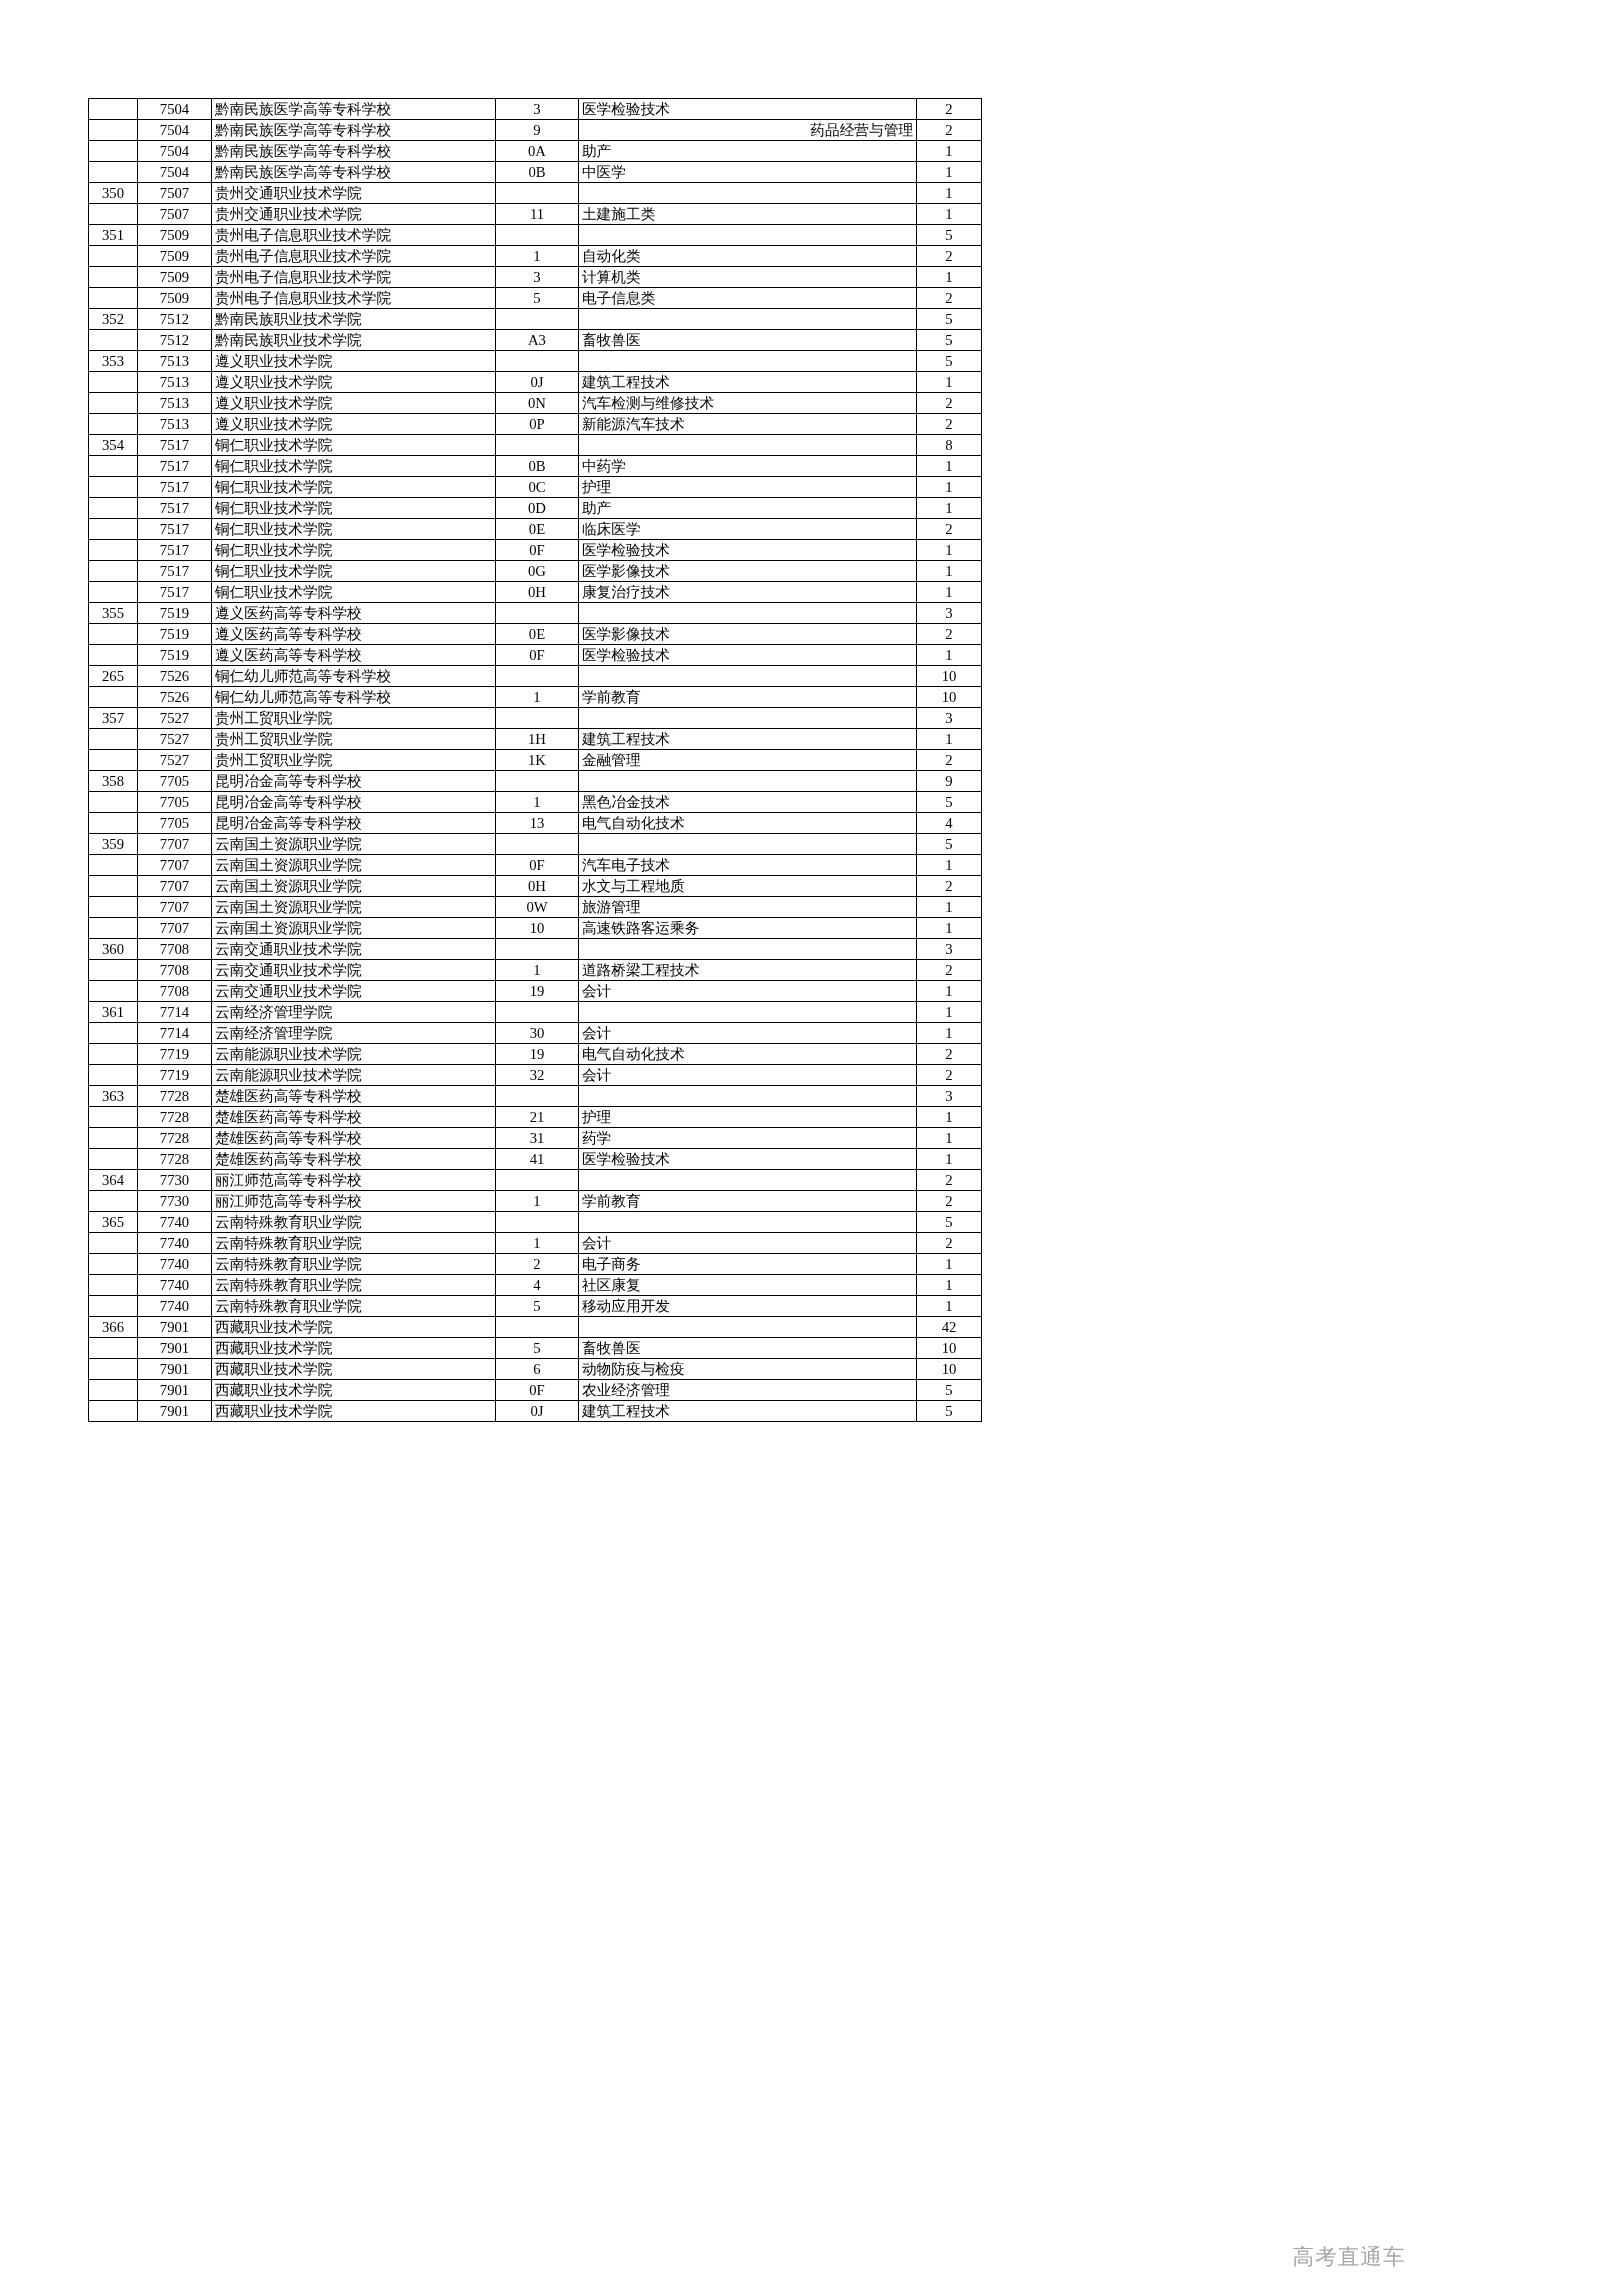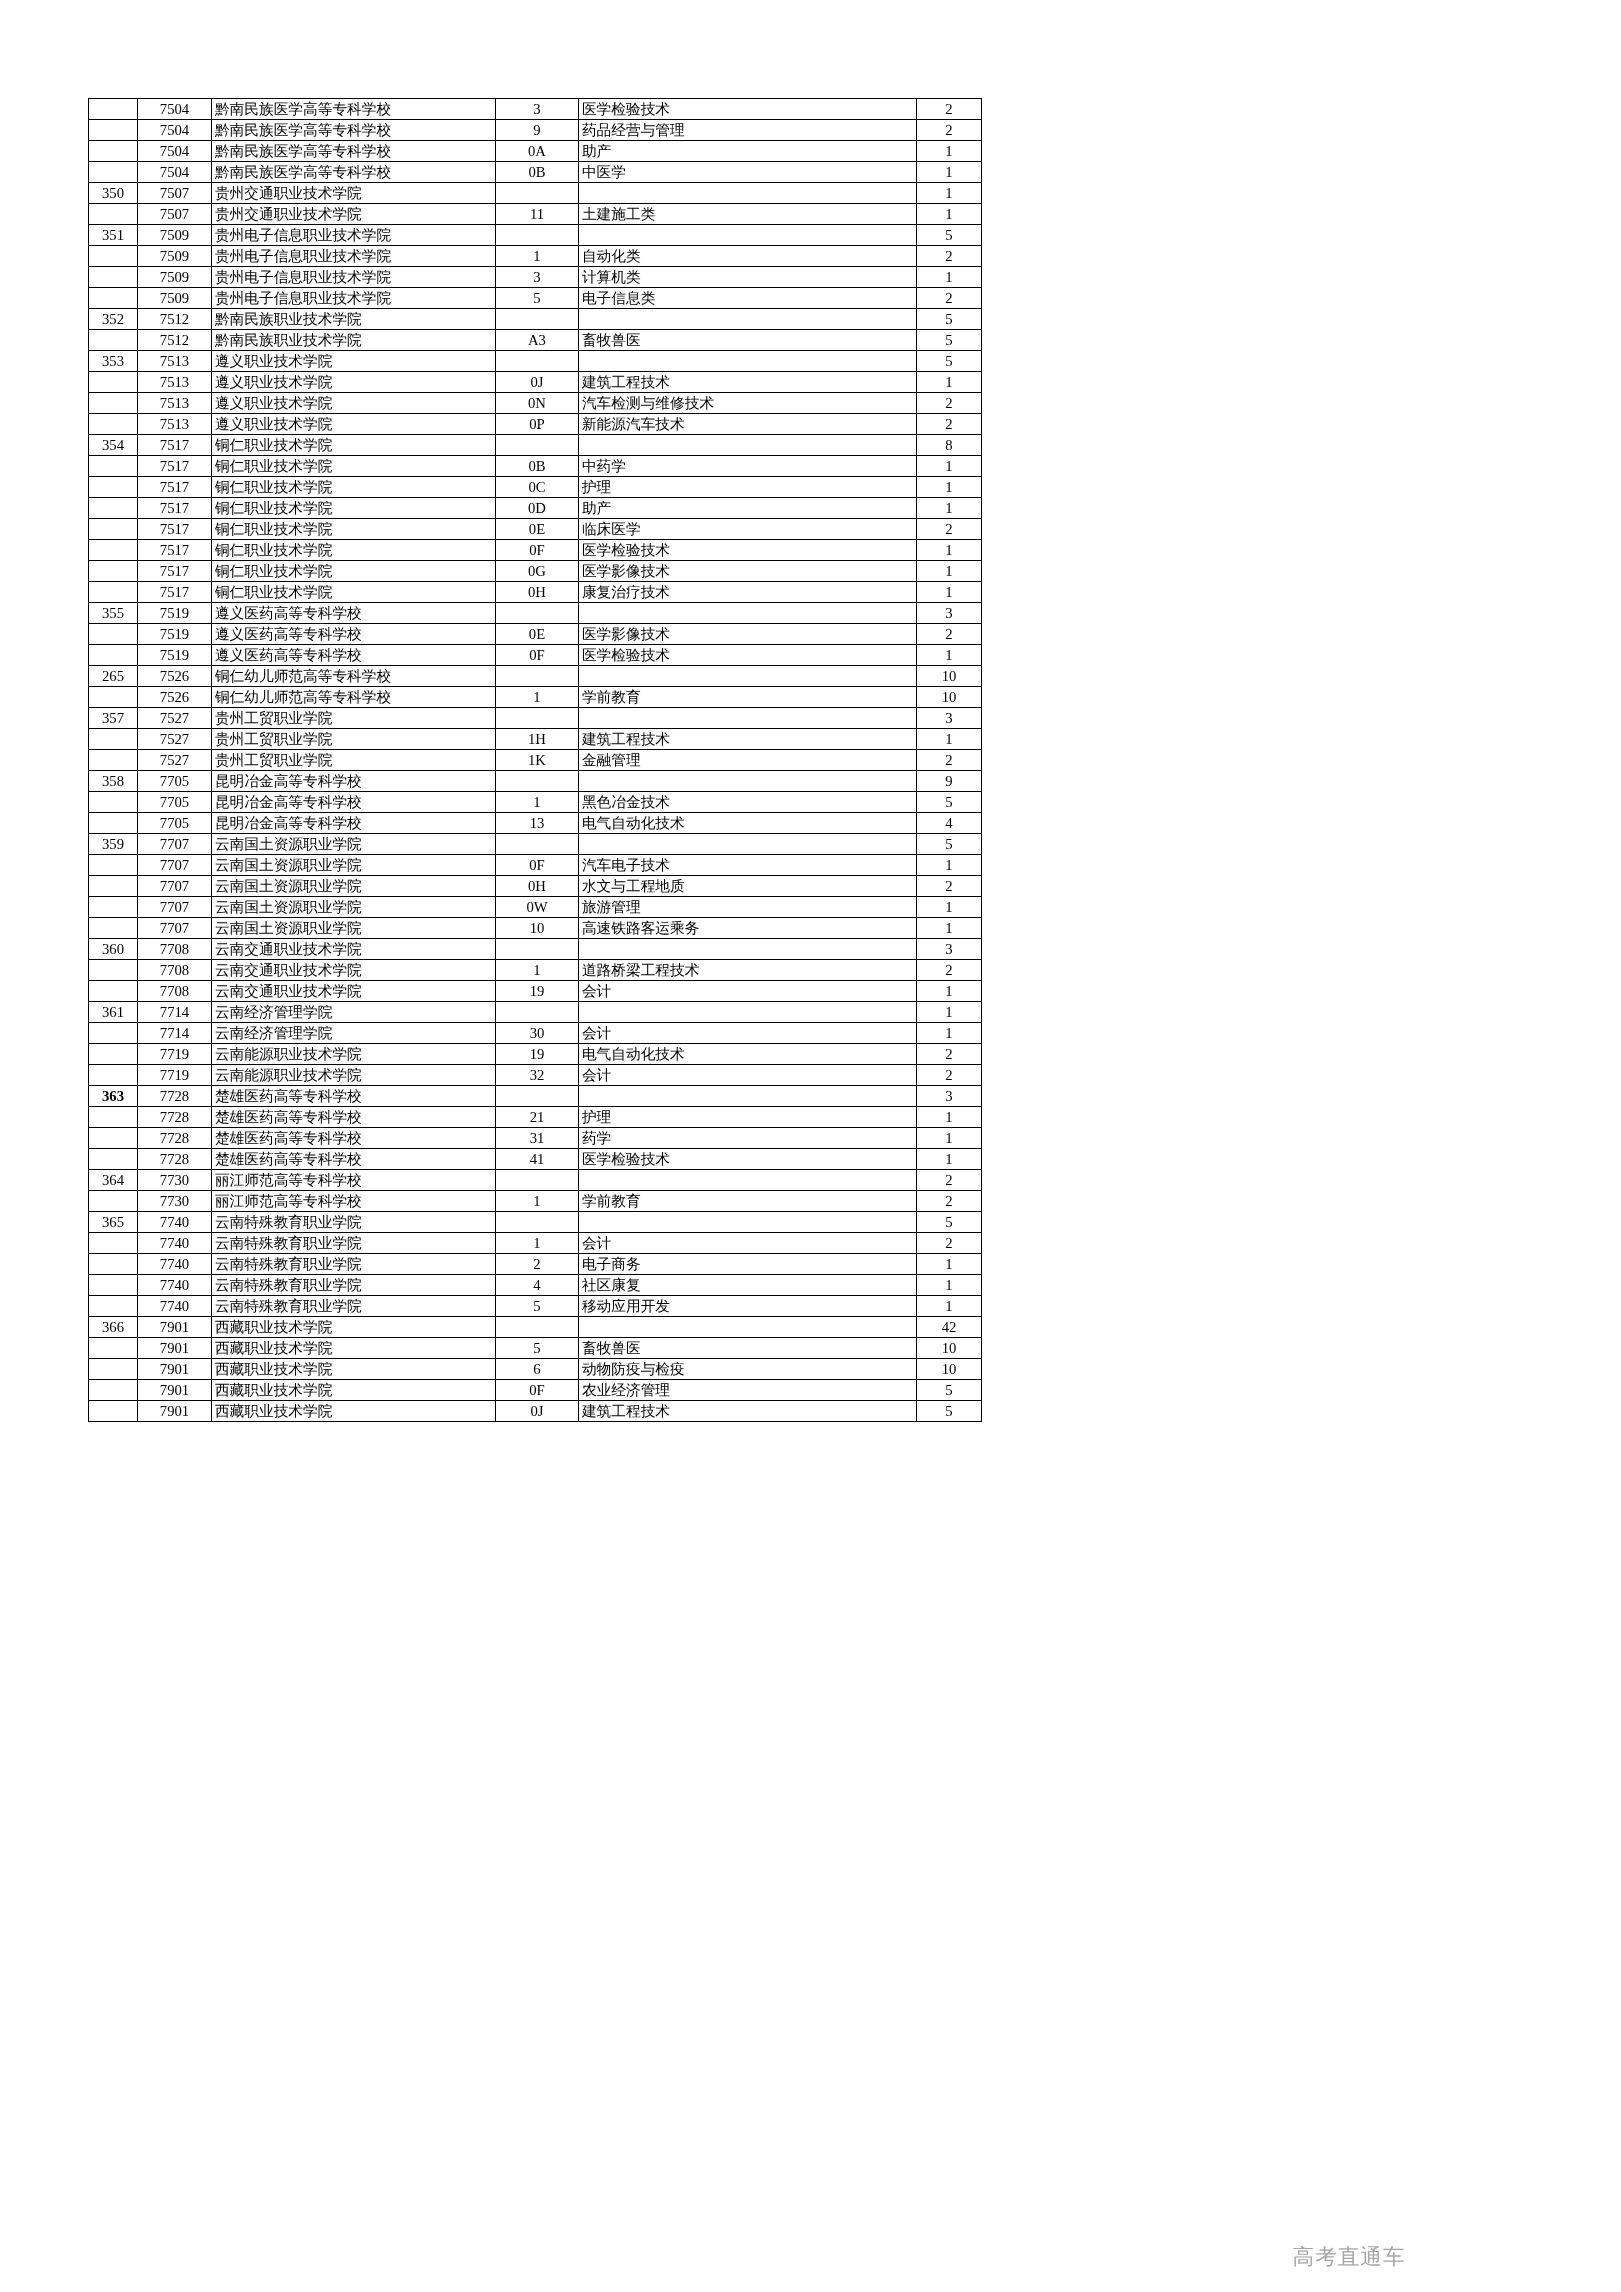--- a/index.html
+++ b/index.html
@@ -65,21 +65,21 @@
           <td style="text-align: left;">黔南民族医学高等专科学校</td>
           <td style="text-align: center;">3</td>
           <td style="text-align: left;">医学检验技术</td>
           <td style="text-align: center;">2</td>
         </tr>
         <tr>
           <td style="text-align: center;"></td>
           <td style="text-align: center;">7504</td>
           <td style="text-align: left;">黔南民族医学高等专科学校</td>
           <td style="text-align: center;">9</td>
-          <td style="text-align: left;">药品经营与管理</td>
+          <td style="text-align: right;">药品经营与管理</td>
           <td style="text-align: center;">2</td>
         </tr>
         <tr>
           <td style="text-align: center;"></td>
           <td style="text-align: center;">7504</td>
           <td style="text-align: left;">黔南民族医学高等专科学校</td>
           <td style="text-align: center;">0A</td>
           <td style="text-align: left;">助产</td>
           <td style="text-align: center;">1</td>
         </tr>
@@ -429,21 +429,21 @@
         </tr>
         <tr>
           <td style="text-align: center;"></td>
           <td style="text-align: center;">7719</td>
           <td style="text-align: left;">云南能源职业技术学院</td>
           <td style="text-align: center;">32</td>
           <td style="text-align: left;">会计</td>
           <td style="text-align: center;">2</td>
         </tr>
         <tr>
-          <td style="text-align: center; font-weight: bold;">363</td>
+          <td style="text-align: center;">363</td>
           <td style="text-align: center;">7728</td>
           <td style="text-align: left;">楚雄医药高等专科学校</td>
           <td style="text-align: center;"></td>
           <td style="text-align: left;"></td>
           <td style="text-align: center;">3</td>
         </tr>
         <tr>
           <td style="text-align: center;"></td>
           <td style="text-align: center;">7728</td>
           <td style="text-align: left;">楚雄医药高等专科学校</td>

